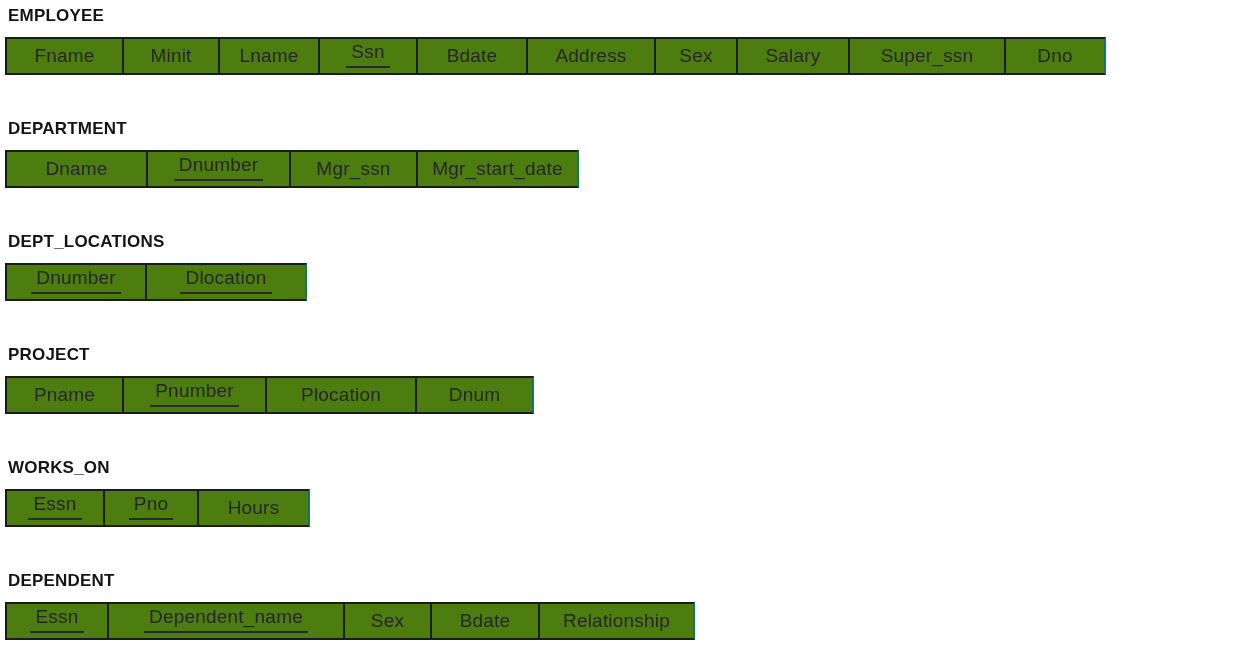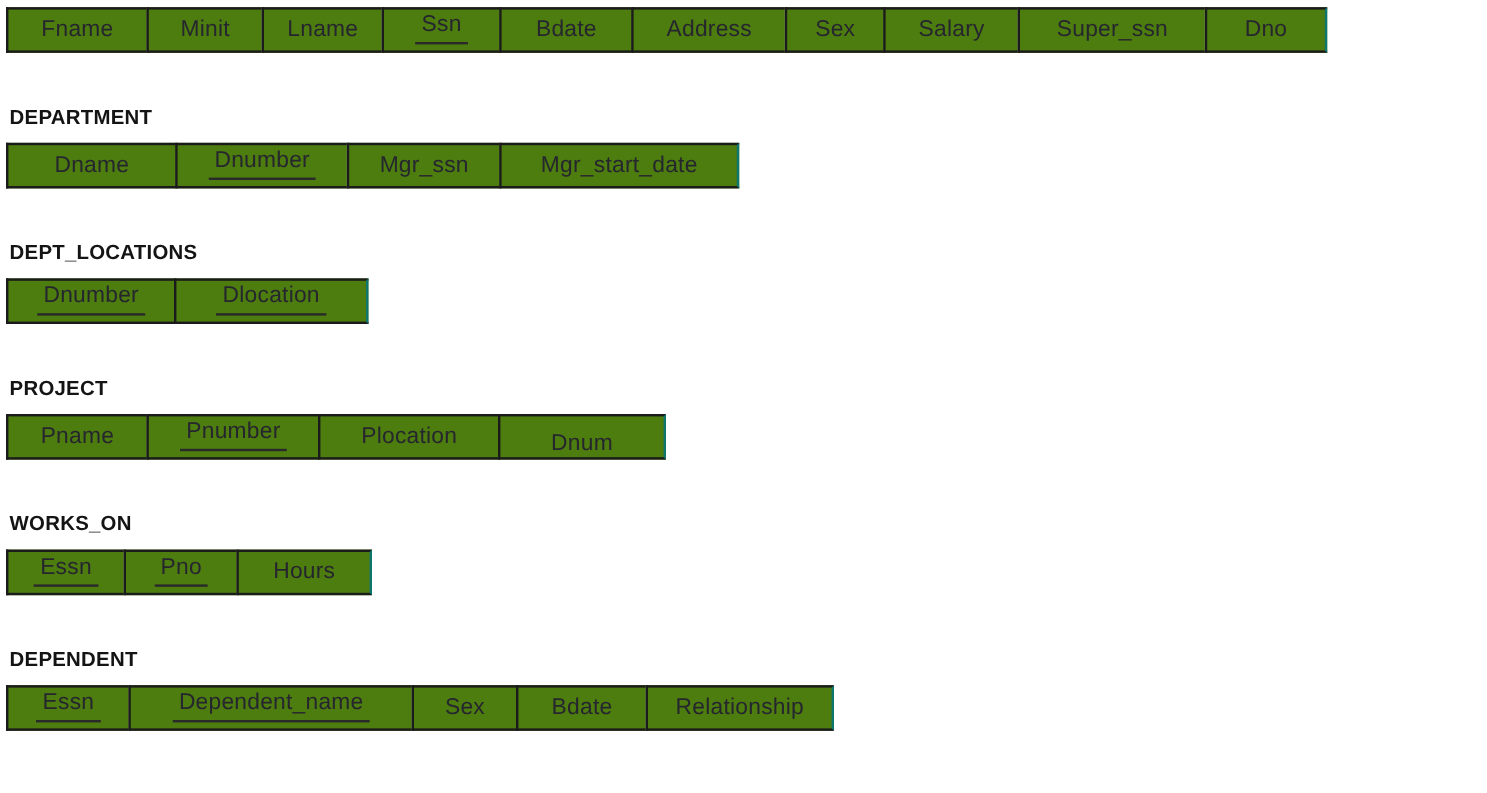--- a/index.html
+++ b/index.html
@@ -56,20 +56,21 @@
     border-bottom: 2px solid #2a2a2a;
     padding: 0 5px 3px 5px;
     transform: translateY(-2px);
   }
 </style>
 </head>
 <body>
 
 <div class="diagram" id="diagram">
     <section class="table-section">
+      <h2 class="table-title">EMPLOYEE</h2>
       <div class="attr-row">
         <div class="attr-cell" style="width: 117px;">
           <span class="attr-label">Fname</span>
         </div>
         <div class="attr-cell" style="width: 96px;">
           <span class="attr-label">Minit</span>
         </div>
         <div class="attr-cell" style="width: 100px;">
           <span class="attr-label">Lname</span>
         </div>
@@ -101,21 +102,21 @@
       <div class="attr-row">
         <div class="attr-cell" style="width: 141px;">
           <span class="attr-label">Dname</span>
         </div>
         <div class="attr-cell" style="width: 143px;">
           <span class="attr-label key">Dnumber</span>
         </div>
         <div class="attr-cell" style="width: 127px;">
           <span class="attr-label">Mgr_ssn</span>
         </div>
-        <div class="attr-cell" style="width: 200px;">
+        <div class="attr-cell" style="width: 163px;">
           <span class="attr-label">Mgr_start_date</span>
         </div>
       </div>
     </section>
     <section class="table-section">
       <h2 class="table-title">DEPT_LOCATIONS</h2>
       <div class="attr-row">
         <div class="attr-cell" style="width: 140px;">
           <span class="attr-label key">Dnumber</span>
         </div>
@@ -129,21 +130,21 @@
       <div class="attr-row">
         <div class="attr-cell" style="width: 117px;">
           <span class="attr-label">Pname</span>
         </div>
         <div class="attr-cell" style="width: 143px;">
           <span class="attr-label key">Pnumber</span>
         </div>
         <div class="attr-cell" style="width: 150px; justify-content: center;">
           <span class="attr-label">Plocation</span>
         </div>
-        <div class="attr-cell" style="width: 140px; align-items: flex-end;">
+        <div class="attr-cell" style="width: 119px;">
           <span class="attr-label">Dnum</span>
         </div>
       </div>
     </section>
     <section class="table-section">
       <h2 class="table-title">WORKS_ON</h2>
       <div class="attr-row">
         <div class="attr-cell" style="width: 98px;">
           <span class="attr-label key">Essn</span>
         </div>

